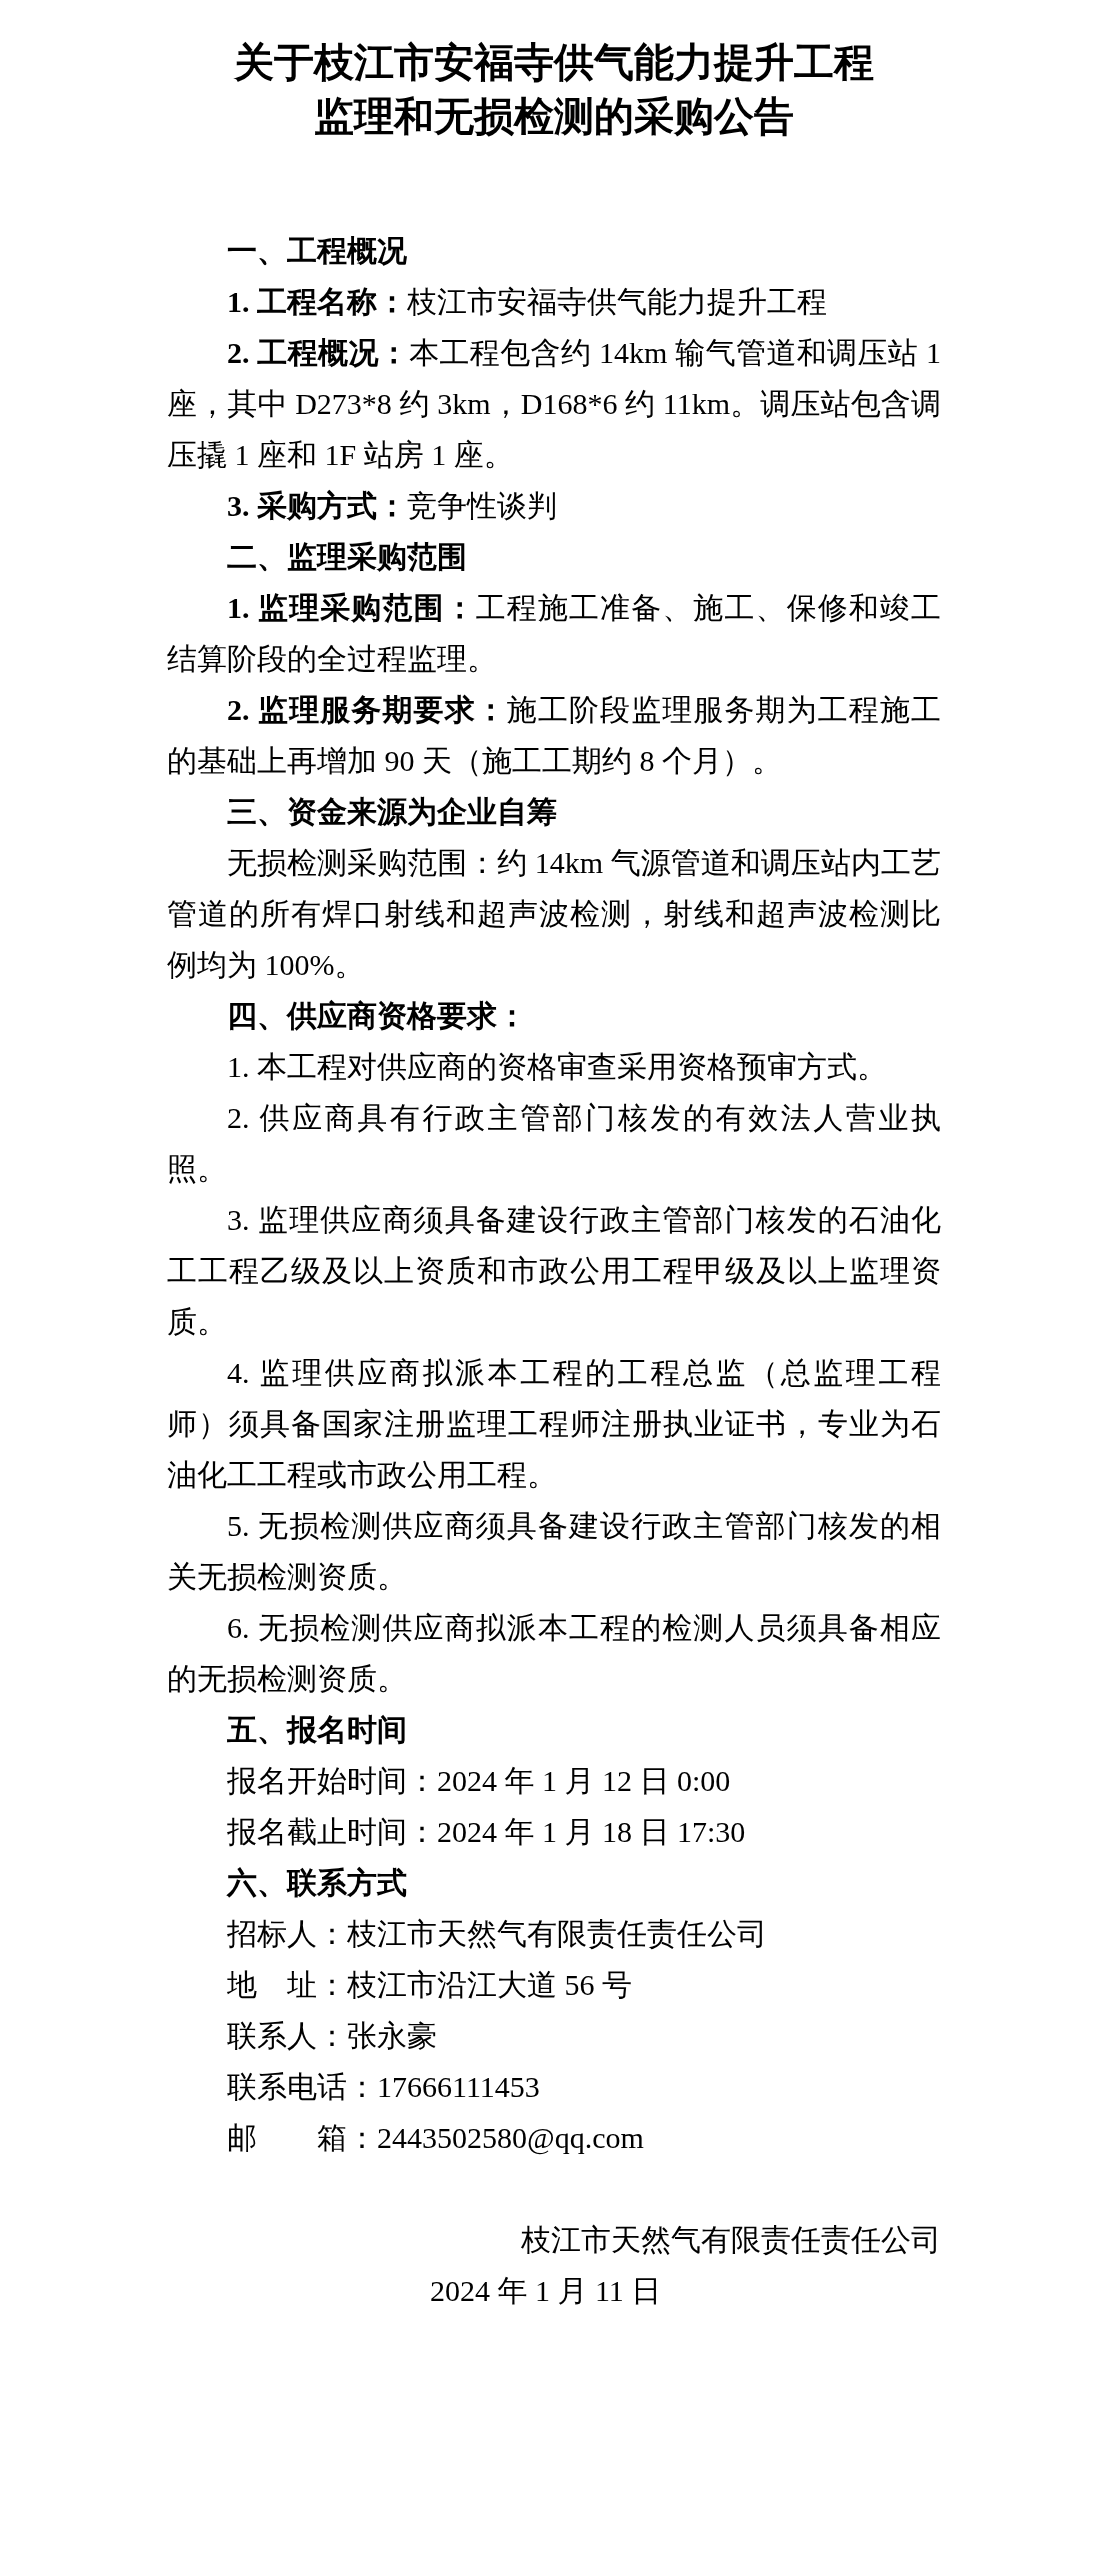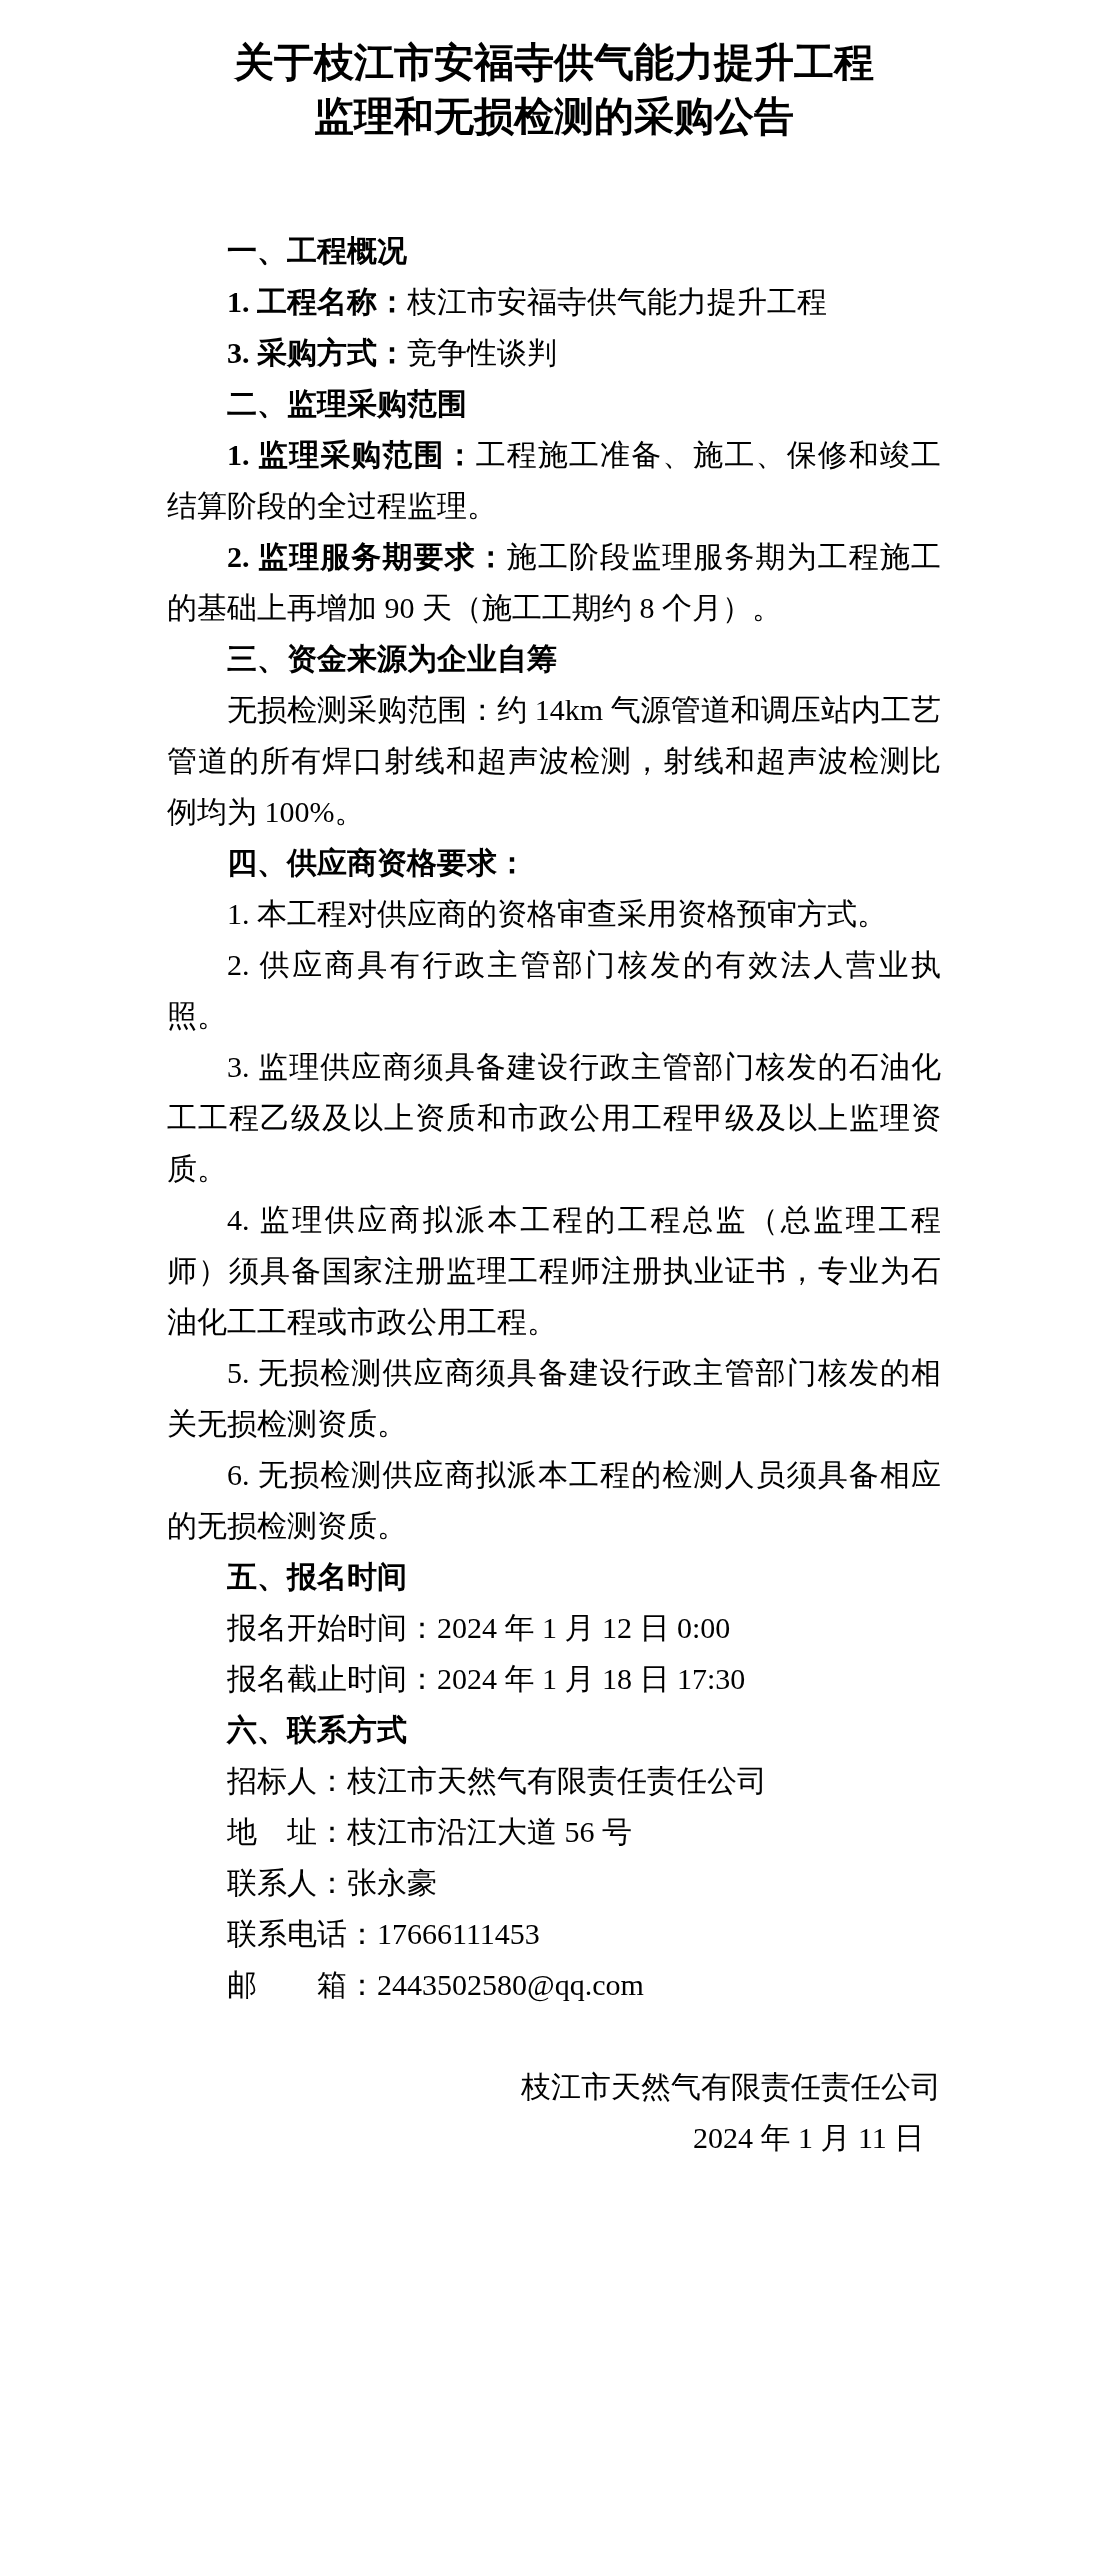--- a/index.html
+++ b/index.html
@@ -51,39 +51,40 @@
     height: 51px;
   }
   p.signature {
     margin: 0;
     text-indent: 0;
     text-align: right;
   }
   p.signature-date {
     margin: 0;
     text-indent: 0;
-    text-align: right;
+    text-align: center;
     padding-right: 16.7px;
   }
 </style>
 </head>
 <body>
 
 <div class="page">
 
   <h1 class="doc-title">
     <div class="title-line">关于枝江市安福寺供气能力提升工程</div>
     <div class="title-line">监理和无损检测的采购公告</div>
   </h1>
 
 
   <p class="heading">一、工程概况</p>
 
   <p class="para"><span class="label">1. 工程名称：</span><span>枝江市安福寺供气能力提升工程</span></p>
 
+  <p class="para"><span class="label">2. 工程概况：</span><span>本工程包含约 14km 输气管道和调压站 1 座，其中 D273*8 约 3km，D168*6 约 11km。调压站包含调压撬 1 座和 1F 站房 1 座。</span></p>
 
   <p class="para"><span class="label">3. 采购方式：</span><span>竞争性谈判</span></p>
 
   <p class="heading">二、监理采购范围</p>
 
   <p class="para"><span class="label">1. 监理采购范围：</span><span>工程施工准备、施工、保修和竣工结算阶段的全过程监理。</span></p>
 
   <p class="para"><span class="label">2. 监理服务期要求：</span><span>施工阶段监理服务期为工程施工的基础上再增加 90 天（施工工期约 8 个月）。</span></p>
 
   <p class="heading">三、资金来源为企业自筹</p>

